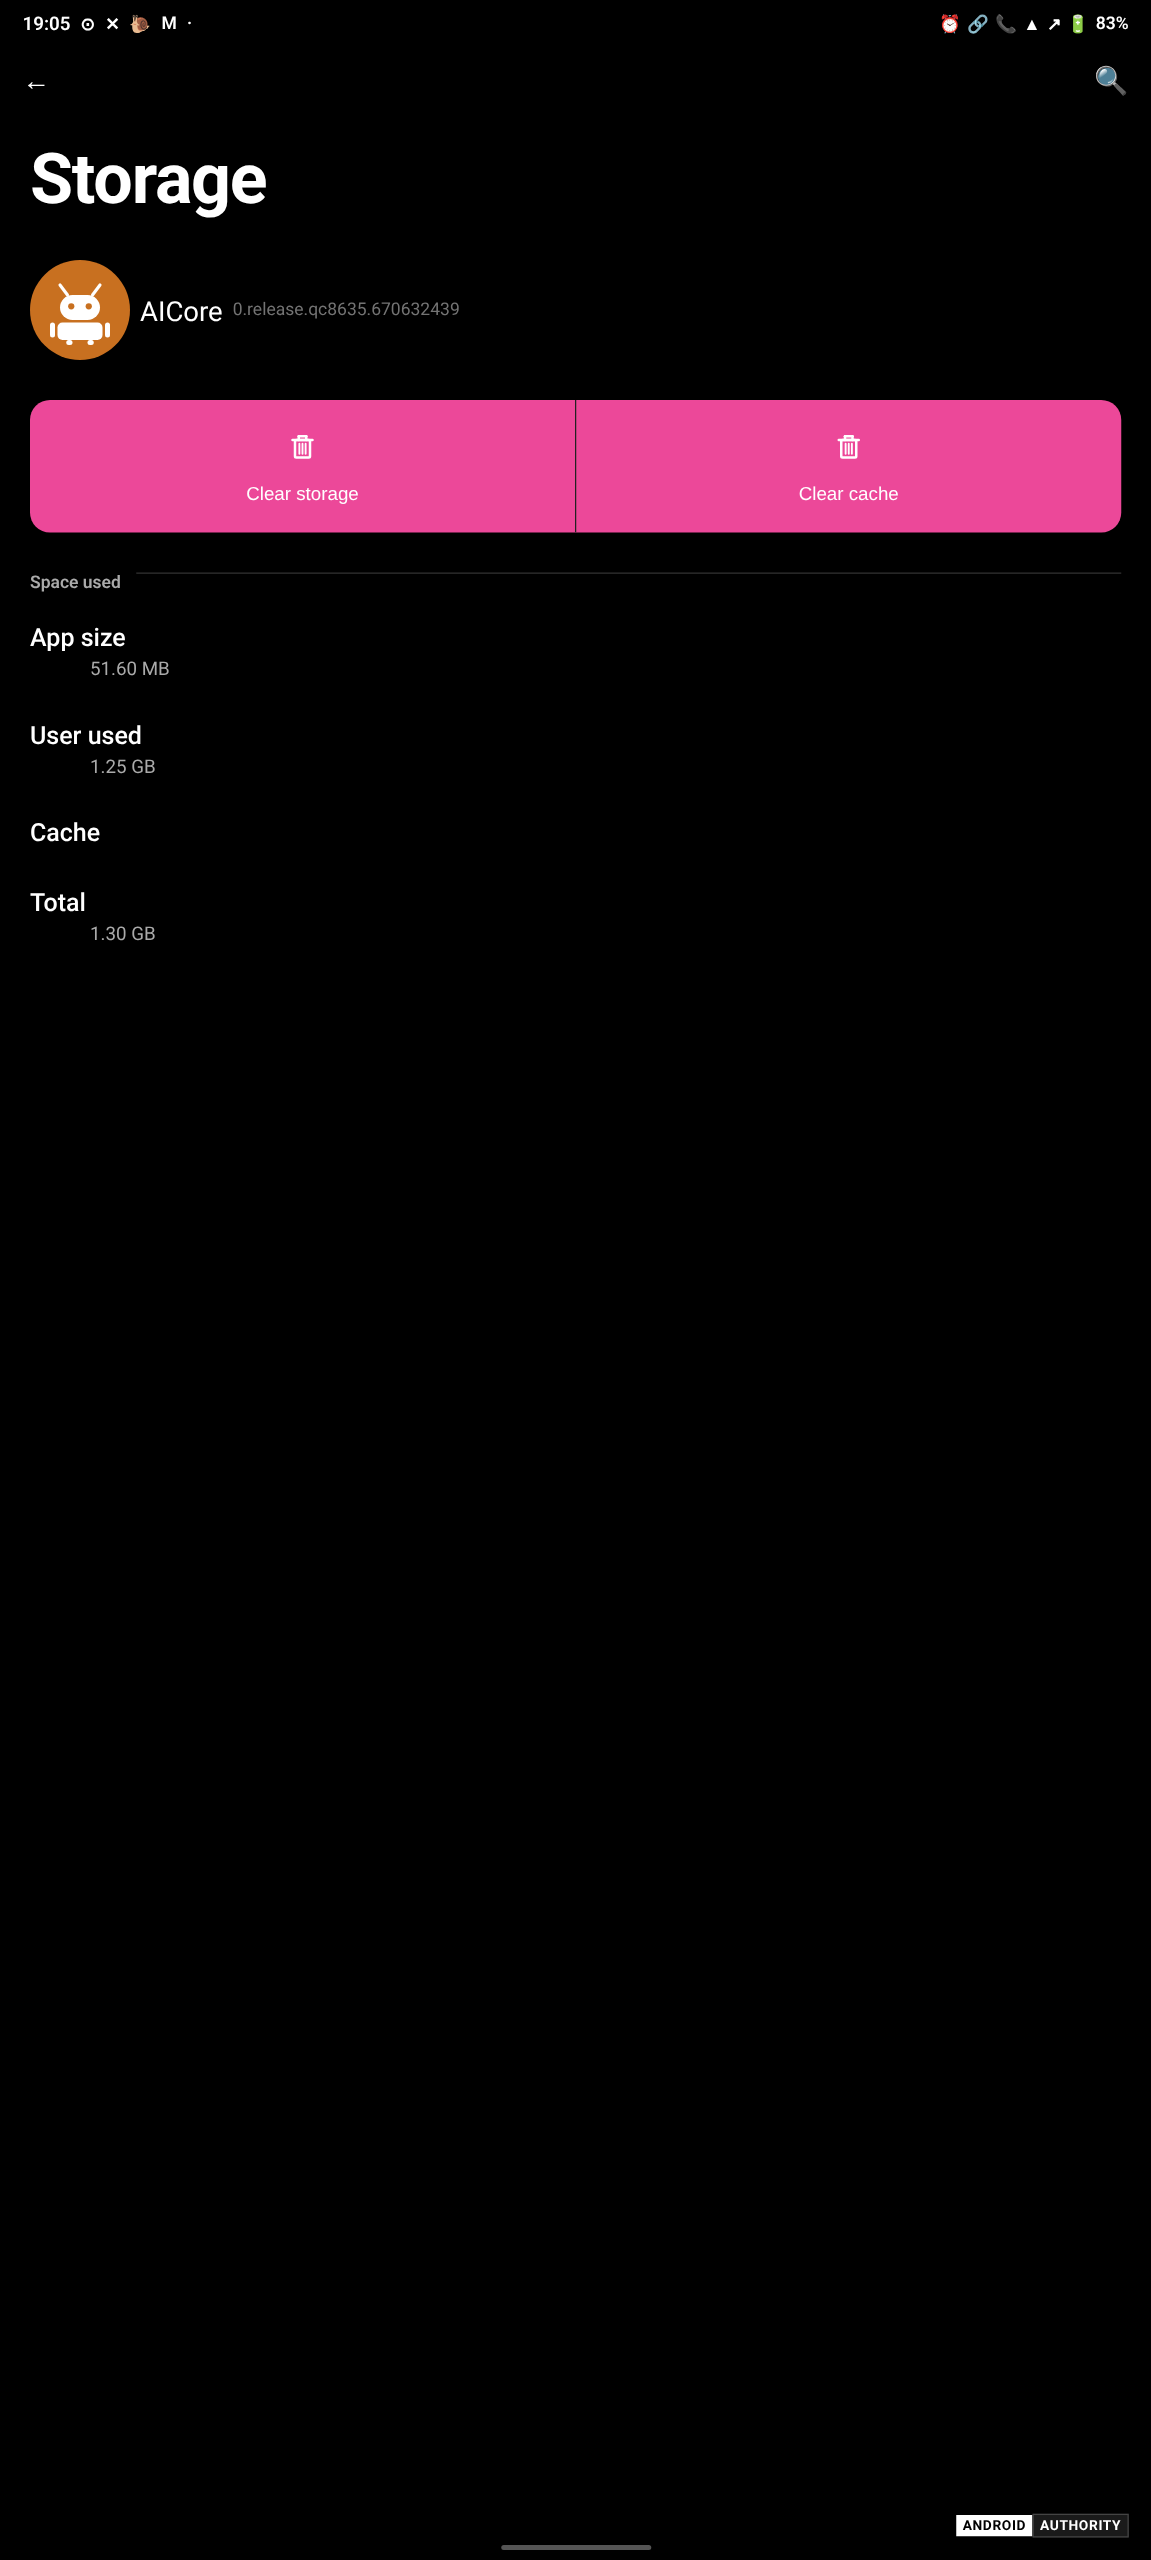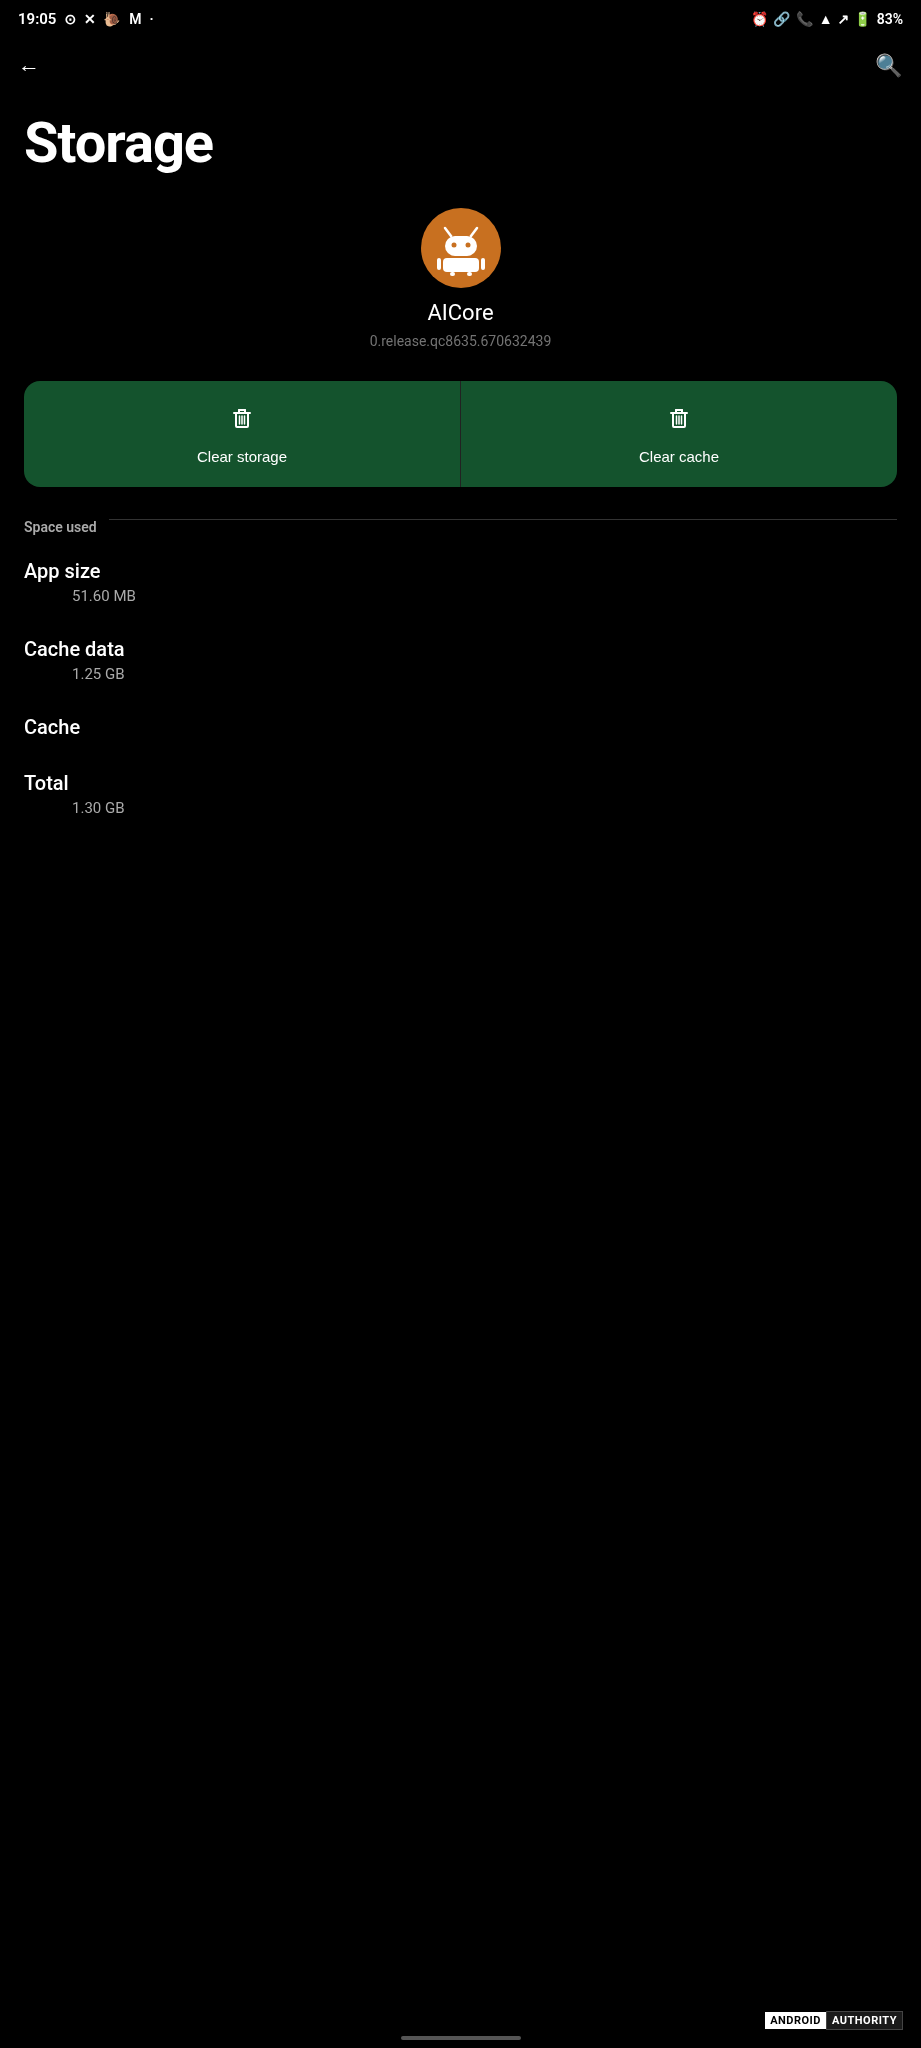--- a/index.html
+++ b/index.html
@@ -59,21 +59,21 @@
     .page-title {
       font-size: 56px;
       font-weight: 700;
       color: #fff;
       letter-spacing: -1px;
     }
 
     
     .app-info {
       display: flex;
-      flex-direction: column;
+      flex-direction: row;
       align-items: center;
       padding: 0 24px 24px 24px;
       gap: 8px;
     }
 
     .app-icon-wrapper {
       width: 80px;
       height: 80px;
       border-radius: 50%;
       background: #c87020;
@@ -92,21 +92,21 @@
     }
     .app-version {
       font-size: 14px;
       color: #737373;
     }
 
     
     .action-buttons {
       display: flex;
       margin: 8px 24px 32px 24px;
-      background: #14532d;
+      background: #ec4899;
       border-radius: 16px;
       overflow: hidden;
     }
     .action-btn {
       flex: 1;
       display: flex;
       flex-direction: column;
       align-items: center;
       justify-content: center;
       padding: 22px 12px;
@@ -307,21 +307,21 @@
   <span class="section-label">Space used</span>
   <div class="section-divider"></div>
 </div>
 
 <div class="storage-list">
   <div class="storage-item">
     <div class="storage-item-label">App size</div>
     <div class="storage-item-value">51.60 MB</div>
   </div>
   <div class="storage-item">
-    <div class="storage-item-label">Cache data</div>
+    <div class="storage-item-label">User used</div>
     <div class="storage-item-value">1.25 GB</div>
   </div>
   <div class="storage-item">
     <div class="storage-item-label">Cache</div>
   </div>
   <div class="storage-item">
     <div class="storage-item-label">Total</div>
     <div class="storage-item-value">1.30 GB</div>
   </div>
 </div>

